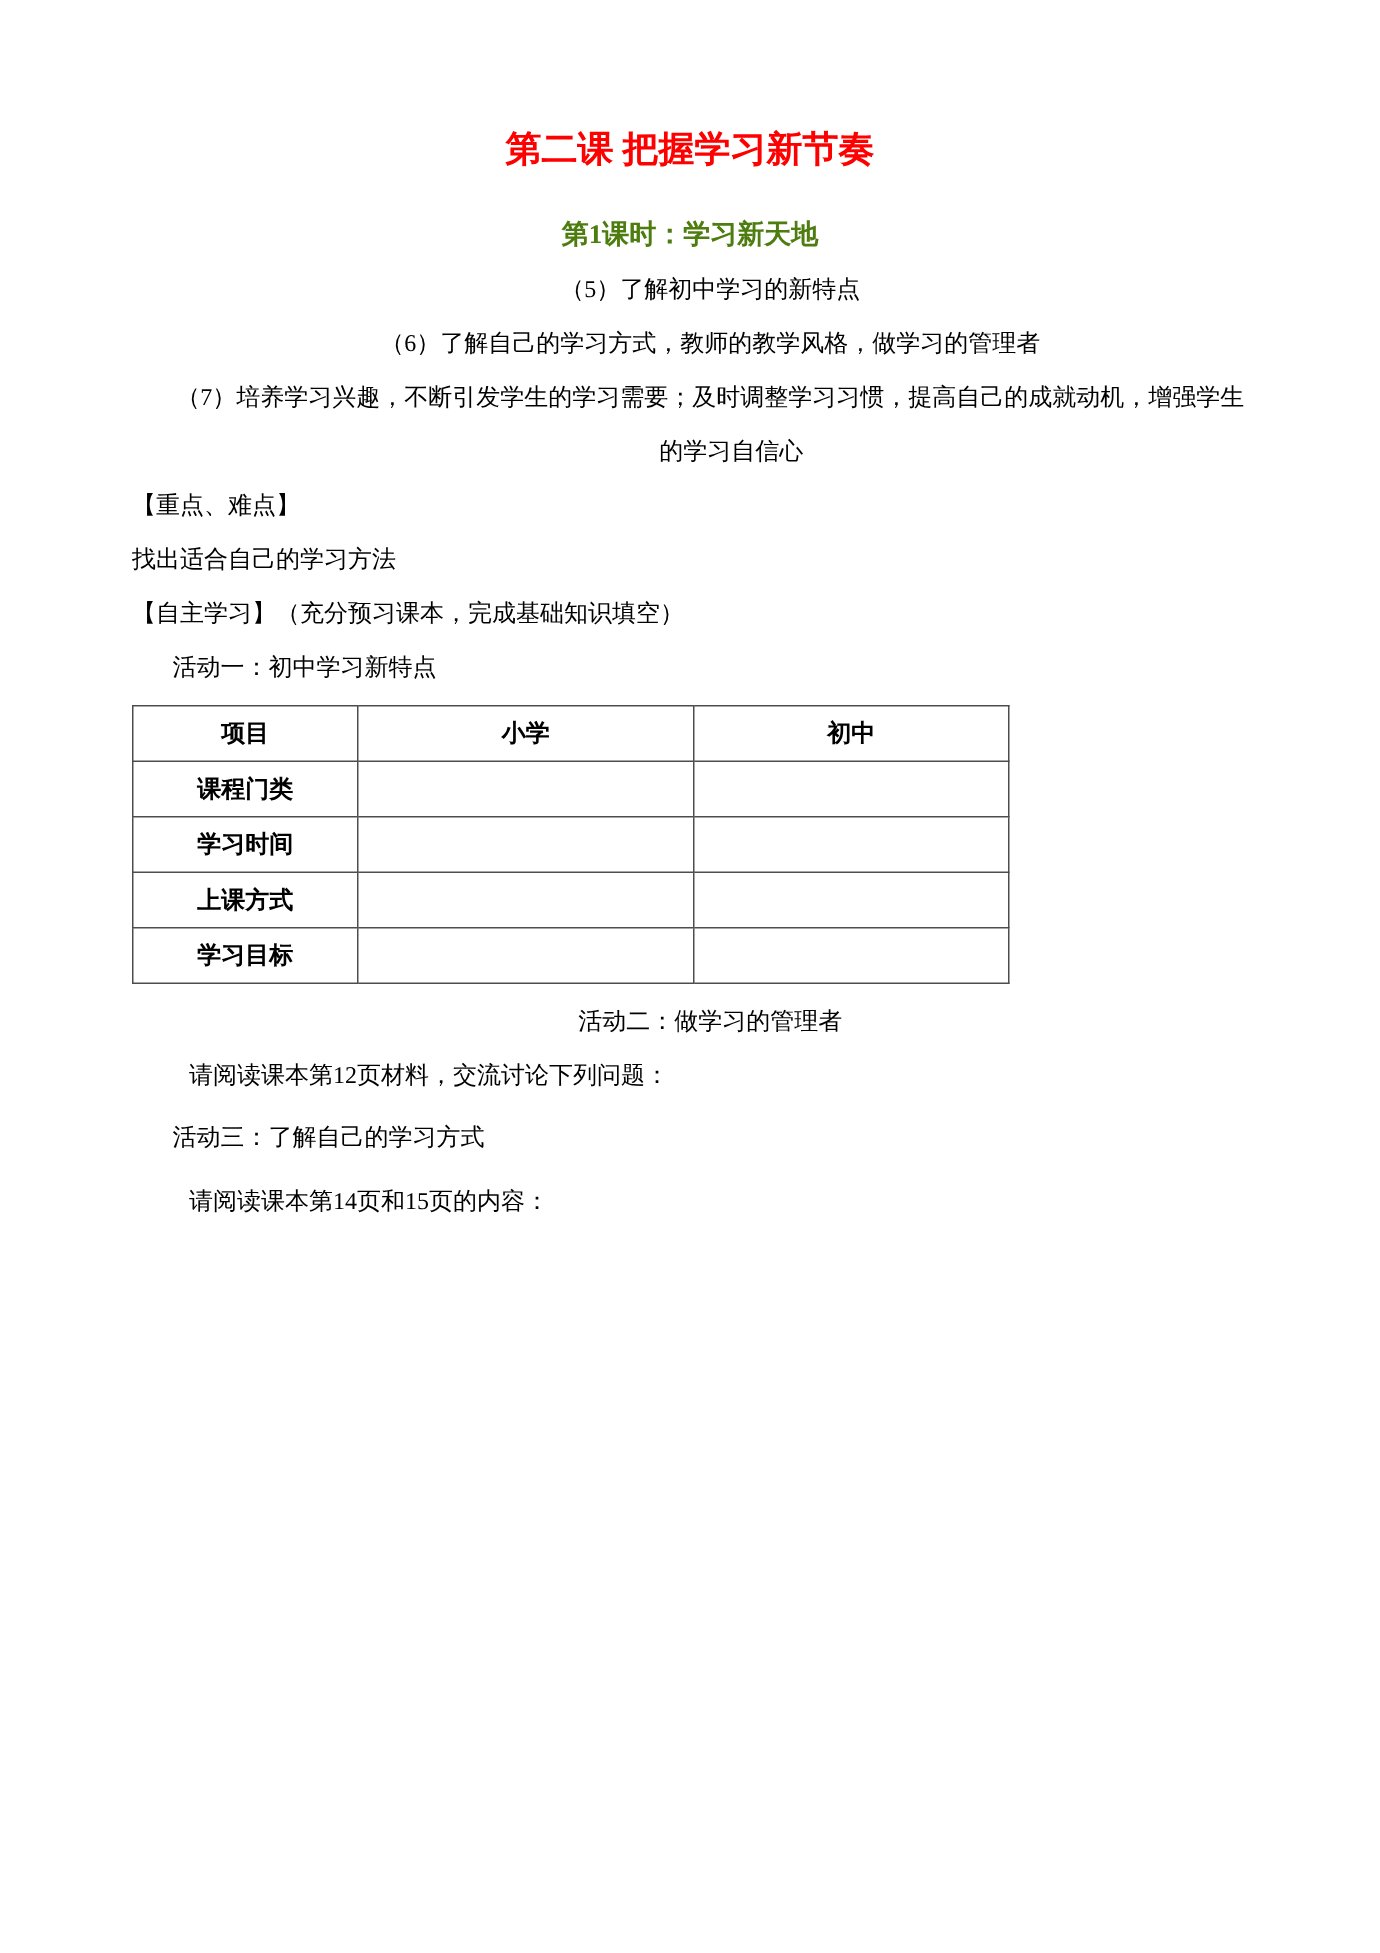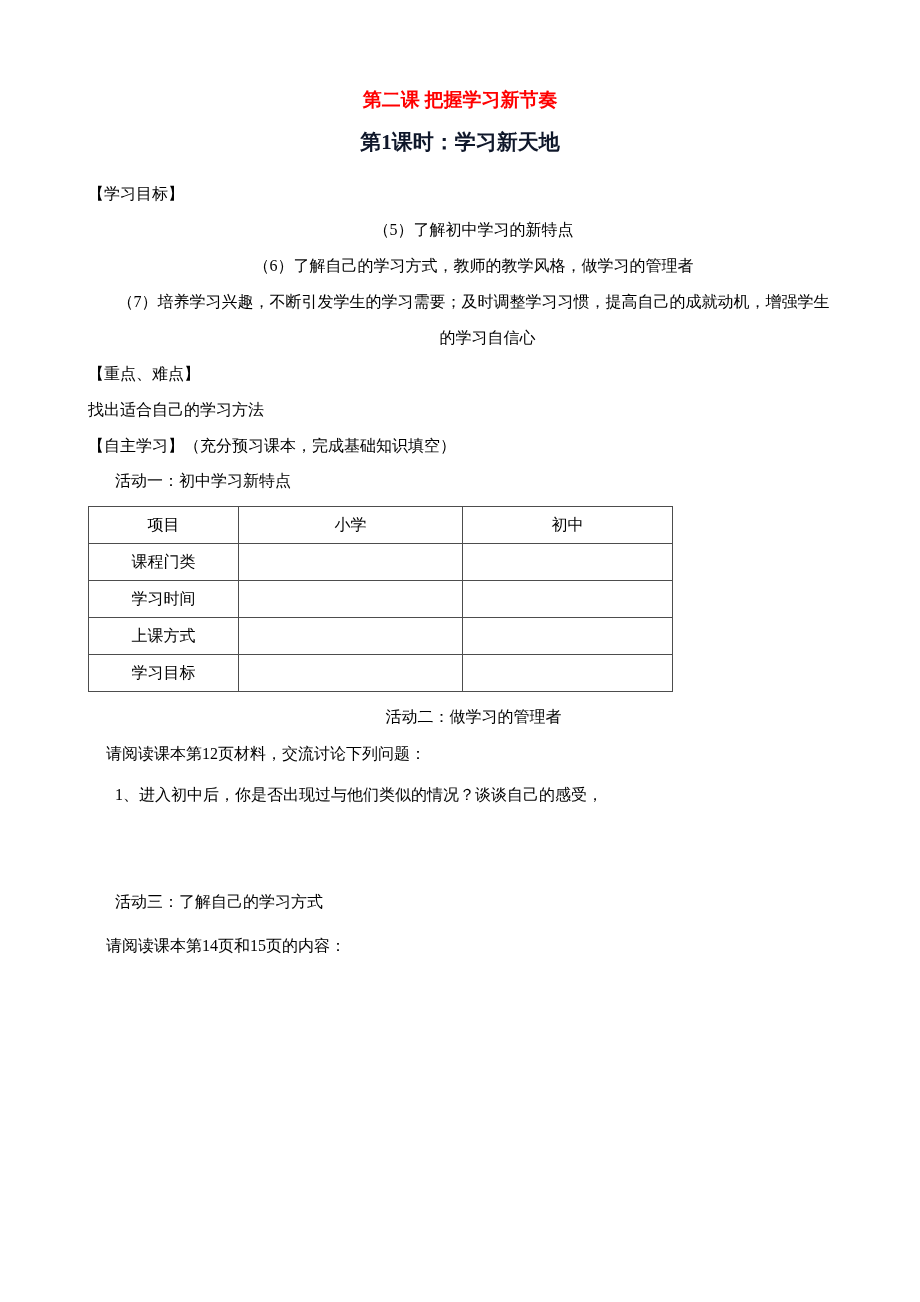--- a/index.html
+++ b/index.html
@@ -13,33 +13,33 @@
     color: #000000;
     font-size: 16px;
   }
   .page {
     width: 920px;
     height: 1302px;
     padding: 80px 88px 0 88px;
     position: relative;
   }
   .doc-title {
-    font-size: 19px;
+    font-size: 24px;
     font-weight: bold;
     color: #ff0000;
     text-align: center;
     line-height: 40px;
   }
   .doc-subtitle {
-    font-size: 21px;
+    font-size: 18px;
     font-weight: bold;
-    color: #0f172a;
+    color: #4d7c0f;
     text-align: center;
     line-height: 40px;
-    margin-top: 2px;
+    margin-top: 16px;
   }
   .line {
     line-height: 36px;
     font-size: 16px;
   }
   .section-header { margin-left: 0; }
   .goals { margin-left: 27px; }
   .goal-item {
     line-height: 36px;
     padding-left: 28px;
@@ -54,43 +54,42 @@
     margin-left: 0;
   }
   table.grid col.c1 { width: 150px; }
   table.grid col.c2 { width: 224px; }
   table.grid col.c3 { width: 210px; }
   table.grid th, table.grid td {
     border: 1px solid #4d4d4d;
     height: 37px;
     text-align: center;
     vertical-align: middle;
-    font-weight: normal;
+    font-weight: bold;
     font-size: 16px;
     padding: 0 4px;
   }
   .after-table { margin-top: 8px; text-align: center; }
   .question {
     line-height: 36px;
     margin-left: 27px;
     margin-bottom: 72px; 
   }
   .question:last-of-type { margin-bottom: 70px; }
-  .intro-line { margin-left: 18px; line-height: 36px; margin-bottom: 5px; }
+  .intro-line { margin-left: 38px; line-height: 36px; margin-bottom: 5px; }
   .activity-title { margin-left: 27px; line-height: 36px; font-family: Liberation Mono, monospace; }
 </style>
 </head>
 <body>
 
 <div class="page">
 
   <div class="doc-title">第二课 把握学习新节奏</div>
   <div class="doc-subtitle">第1课时：学习新天地</div>
 
-  <div class="line section-header" style="margin-top:14px;">【学习目标】</div>
 
   <div class="goals">
     <div class="goal-item">（5）了解初中学习的新特点</div>
     <div class="goal-item">（6）了解自己的学习方式，教师的教学风格，做学习的管理者</div>
     <div class="goal-item">（7）培养学习兴趣，不断引发学生的学习需要；及时调整学习习惯，提高自己的成就动机，增强学生的学习自信心</div>
   </div>
 
   <div class="line section-header">【重点、难点】</div>
   <div class="line">找出适合自己的学习方法</div>
 
@@ -131,18 +130,17 @@
         <td>学习目标</td>
         <td></td>
         <td></td>
       </tr>
     </tbody>
   </table>
 
   <div class="activity-title after-table">活动二：做学习的管理者</div>
   <div class="intro-line">请阅读课本第12页材料，交流讨论下列问题：</div>
 
-  <div class="question">1、进入初中后，你是否出现过与他们类似的情况？谈谈自己的感受，</div>
 
   <div class="activity-title">活动三：了解自己的学习方式</div>
   <div class="intro-line" style="margin-top:7px;">请阅读课本第14页和15页的内容：</div>
 
 </div>
 
 </body></html>

